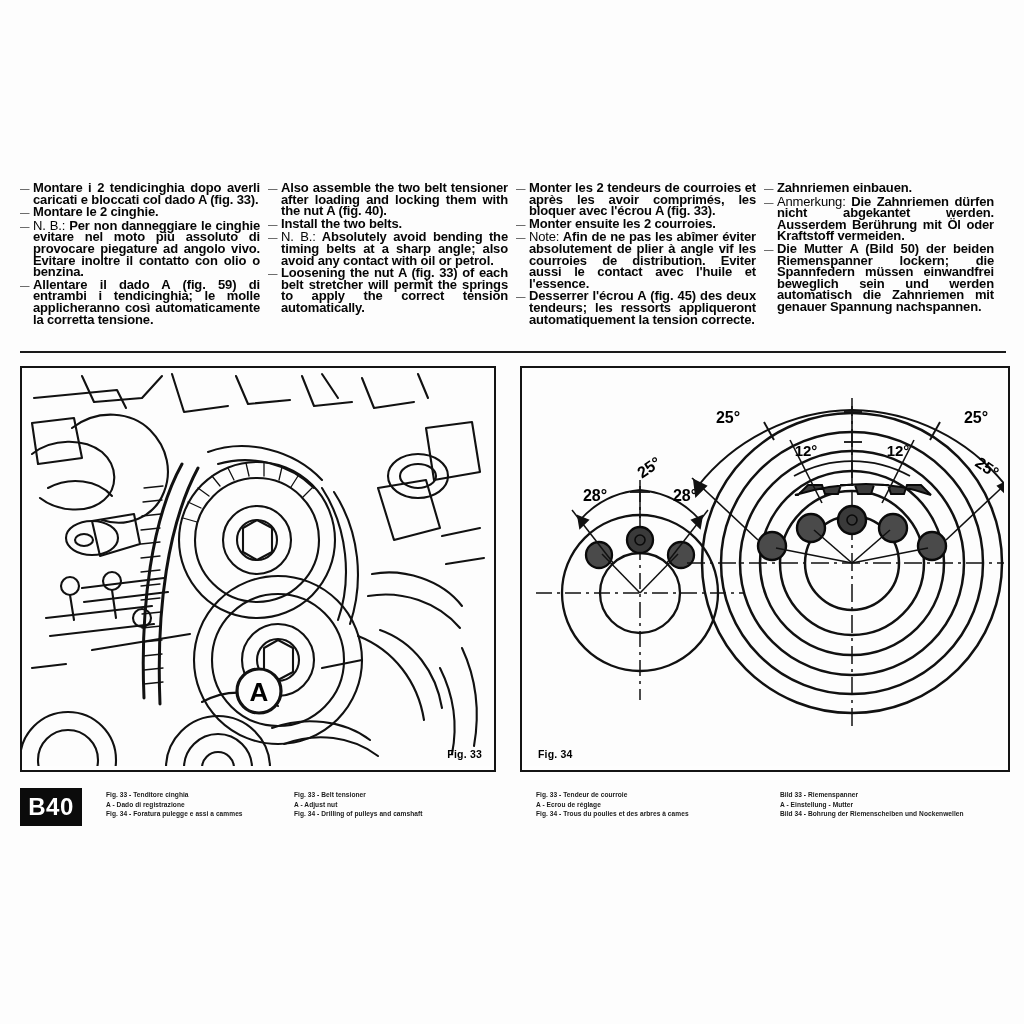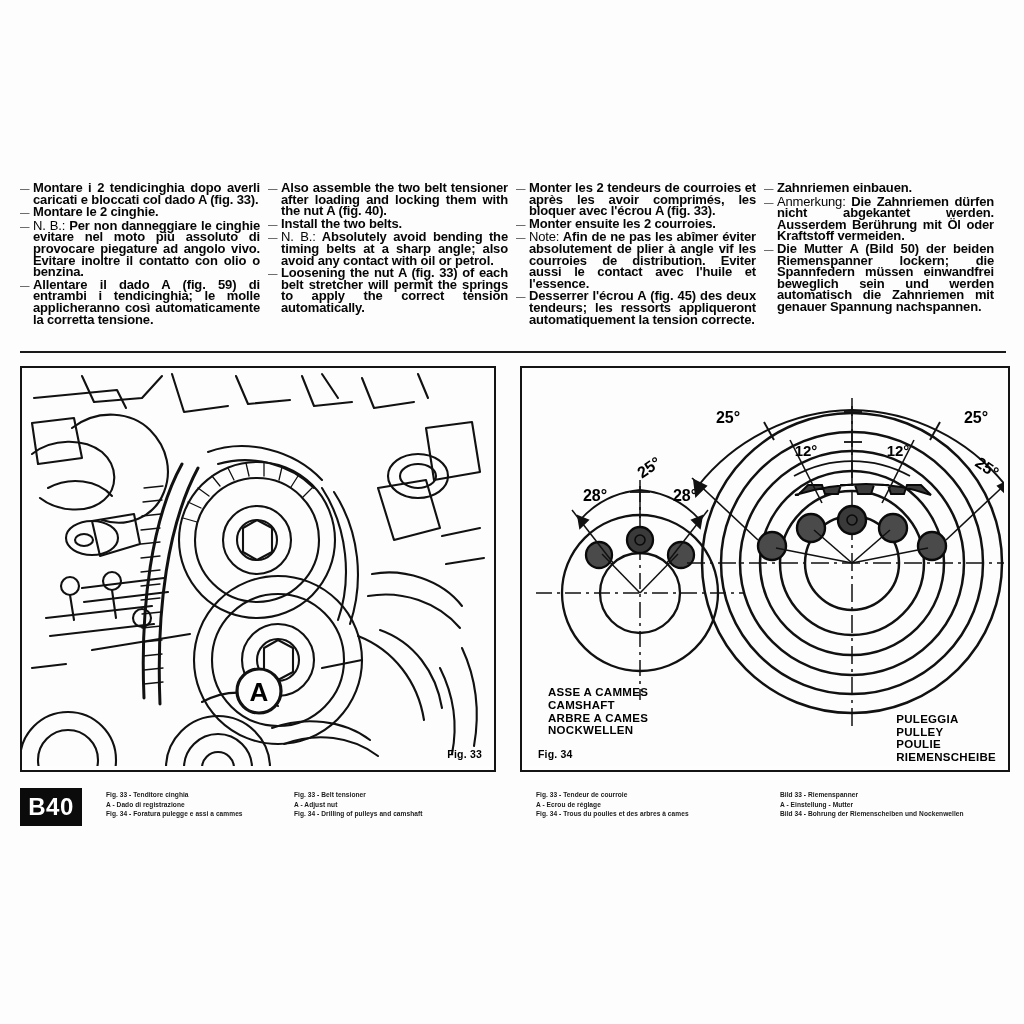--- a/index.html
+++ b/index.html
@@ -449,34 +449,22 @@
         </g>
         <text x="206" y="55" font-family="Liberation Sans, sans-serif" font-size="16" font-weight="800" fill="#000" text-anchor="middle">25°</text>
         <text x="454" y="55" font-family="Liberation Sans, sans-serif" font-size="16" font-weight="800" fill="#000" text-anchor="middle">25°</text>
         <text x="284" y="88" font-family="Liberation Sans, sans-serif" font-size="15" font-weight="800" fill="#000" text-anchor="middle">12°</text>
         <text x="376" y="88" font-family="Liberation Sans, sans-serif" font-size="15" font-weight="800" fill="#000" text-anchor="middle">12°</text>
         <text x="130" y="104" font-family="Liberation Sans, sans-serif" font-size="16" font-weight="800" fill="#000" text-anchor="middle" transform="rotate(-34 130 104)">25°</text>
         <text x="462" y="104" font-family="Liberation Sans, sans-serif" font-size="16" font-weight="800" fill="#000" text-anchor="middle" transform="rotate(34 462 104)">25°</text>
       </g>
     </svg>
 
-    <div class="part-name" style="left:26px; top:318px;">
-      <div>ASSE A CAMMES</div>
-      <div>CAMSHAFT</div>
-      <div>ARBRE A CAMES</div>
-      <div>NOCKWELLEN</div>
-    </div>
     <div class="fig-tag" style="left:16px; bottom:10px;">Fig. 34</div>
 
-    <div class="part-name" style="right:12px; bottom:6px; text-align:left;">
-      <div>PULEGGIA</div>
-      <div>PULLEY</div>
-      <div>POULIE</div>
-      <div>RIEMENSCHEIBE</div>
-    </div>
   </div>
 
   <div class="footer">
     <div class="pagebox">B40</div>
 
     <div class="cap-col cap-it">
       <div>Fig. 33 - Tenditore cinghia</div>
       <div>A - Dado di registrazione</div>
       <div>Fig. 34 - Foratura pulegge e assi a cammes</div>
     </div>

